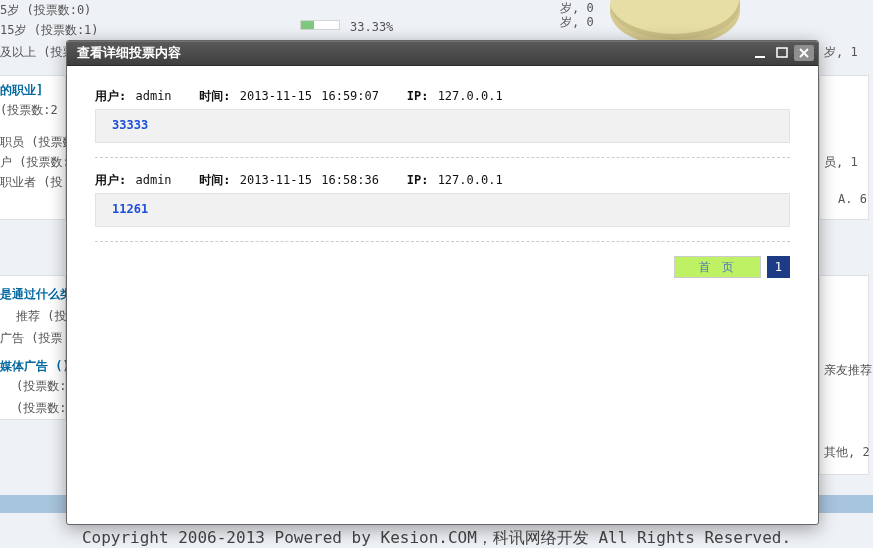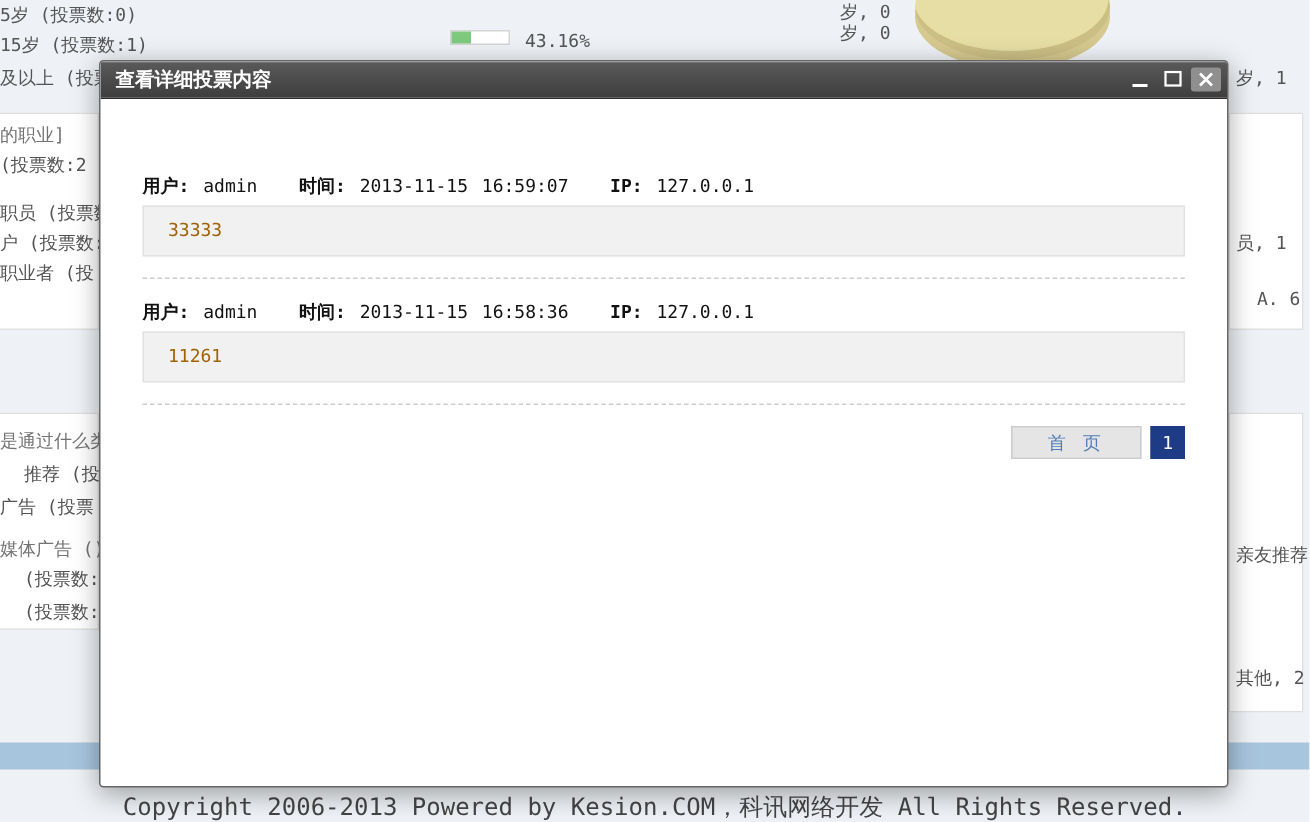--- a/index.html
+++ b/index.html
@@ -10,21 +10,21 @@
     font-family: "SimSun", "宋体", monospace;
     font-size: 12px;
     color: #333;
     overflow: hidden;
     position: relative;
   }
   
   .bg-page { position: absolute; inset: 0; z-index: 0; }
   .bg-row { position: absolute; white-space: nowrap; color: #545454; font-size: 12px; }
   .bg-box { position: absolute; border: 1px solid #e0e0e0; background: #fff; }
-  .bg-bold { font-weight: normal; color: #737373; }
+  .bg-bold { font-weight: bold; color: #0369a1; }
   .footer-band { position: absolute; left:0; right:0; height: 18px; background: #a8c5de; }
   .footer-text { position: absolute; width: 100%; text-align: center; color: #444; font-size: 16px; }
 
   
   .modal-mask { position: absolute; inset: 0; z-index: 5; }
   .modal {
     position: absolute;
     top: 40px;
     left: 66px;
     width: 753px;
@@ -63,40 +63,40 @@
   }
   .win-btn svg { display: block; }
   .win-close {
     background: #8f8f8f;
     border-radius: 2px;
   }
 
   .modal-body {
     flex: 1;
     padding: 22px 28px 10px 28px;
-    margin-top: 28px;
   }
   .entry { margin-bottom: 4px; }
   .entry-meta {
     font-family: "SimSun", monospace;
     font-size: 12px;
     color: #111;
     margin-bottom: 4px;
     word-spacing: 2px;
   }
   .entry-meta .lbl { font-weight: bold; }
   .entry-body {
     background: #f1f1f1;
     border: 1px solid #e2e2e2;
     padding: 8px 10px 8px 16px;
     font-family: monospace;
     font-size: 12px;
-    color: #a16207;
+    color: #1d4ed8;
     height: 34px;
     line-height:14px;
+    font-weight:bold;
   }
   .separator {
     border: none;
     border-top: 1px dashed #ccc;
     margin: 14px 0 14px 0;
   }
 
   .pager {
     display: flex;
     justify-content: flex-end;
@@ -104,21 +104,21 @@
     margin-top: 8px;
   }
   .pager a, .pager span {
     display: inline-flex;
     align-items: center;
     justify-content: center;
     min-width: 20px;
     height: 22px;
     padding: 0 24px;
     border: 1px solid #ccc;
-    background: #e5e5e5;
+    background: #bef264;
     font-size: 12px;
     color: #537bb6;
     text-decoration: none;
     letter-spacing: 2px;
   }
   .pager .current {
     background: #1e3c85;
     border-color: #1e3c85;
     color: #fff;
     padding: 0 7px;
@@ -145,21 +145,21 @@
 </head>
 <body>
 
 <div class="bg-page">
   <div class="bg-row" style="left:0;top:2px;">5岁   (投票数:0)</div>
   <div class="bg-row" style="left:0;top:22px;">15岁   (投票数:1)</div>
   <div class="bg-row" style="left:0;top:44px;">及以上   (投票数:</div>
   <div class="bar-bg" style="left:300px;top:20px;width:40px;">
     <div class="bar-fill" style="width:13px;"></div>
   </div>
-  <div class="bg-row" style="left:350px;top:20px;">43.16%</div>
+  <div class="bg-row" style="left:350px;top:20px;">33.33%</div>
   <div class="bg-row" style="left:314px;top:44px;">0%</div>
   <div class="pie" style="left:610px;top:-30px;"></div>
   <div class="bg-row" style="left:560px;top:0px;">岁, 0</div>
   <div class="bg-row" style="left:560px;top:14px;">岁, 0</div>
   <div class="bg-row" style="left:560px;top:44px;color:#444;">5. 36-40岁, 0</div>
   <div class="bg-row" style="left:824px;top:44px;">岁, 1</div>
 
   <div class="bg-box" style="left:-30px;top:75px;width:96px;height:145px;"></div>
   <div class="bg-box" style="left:-30px;top:275px;width:96px;height:145px;"></div>
   <div class="bg-box" style="left:819px;top:75px;width:50px;height:145px;"></div>

